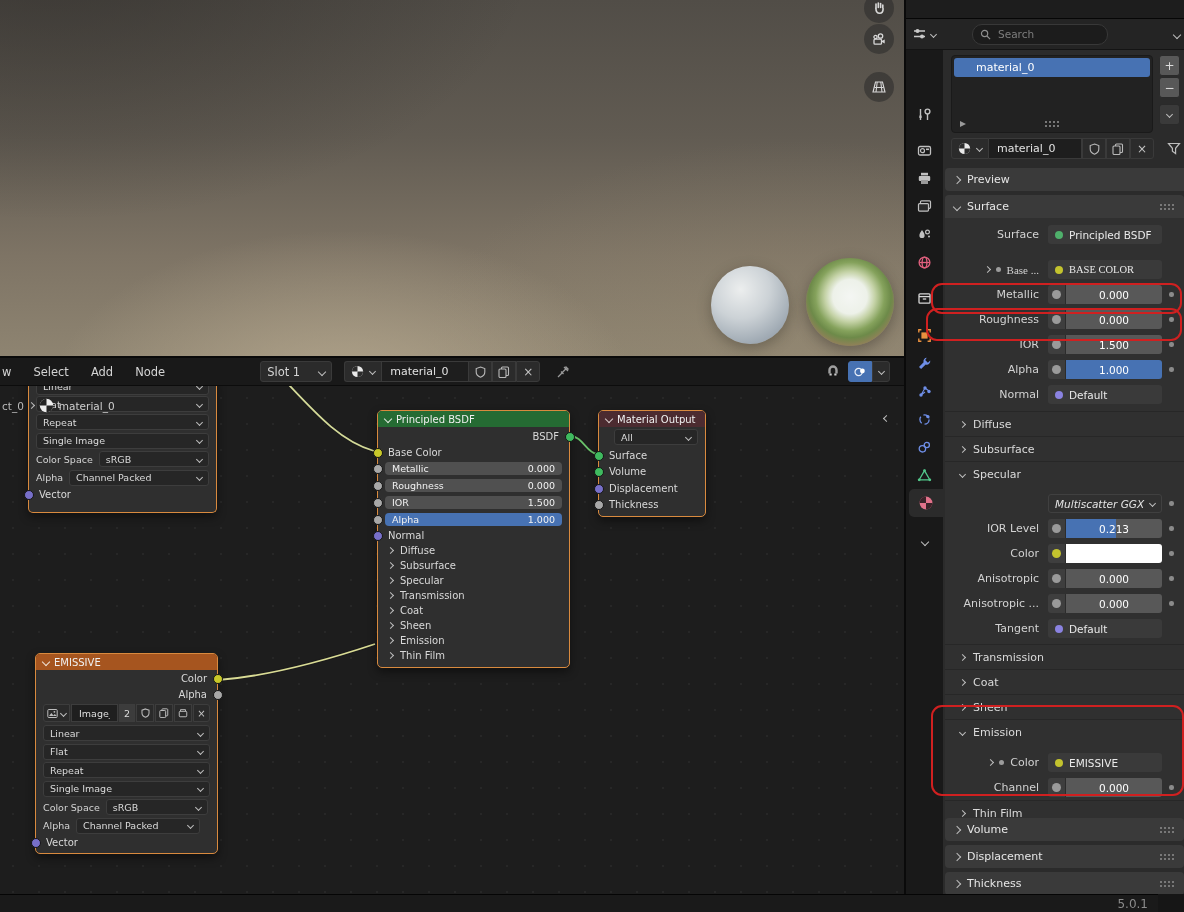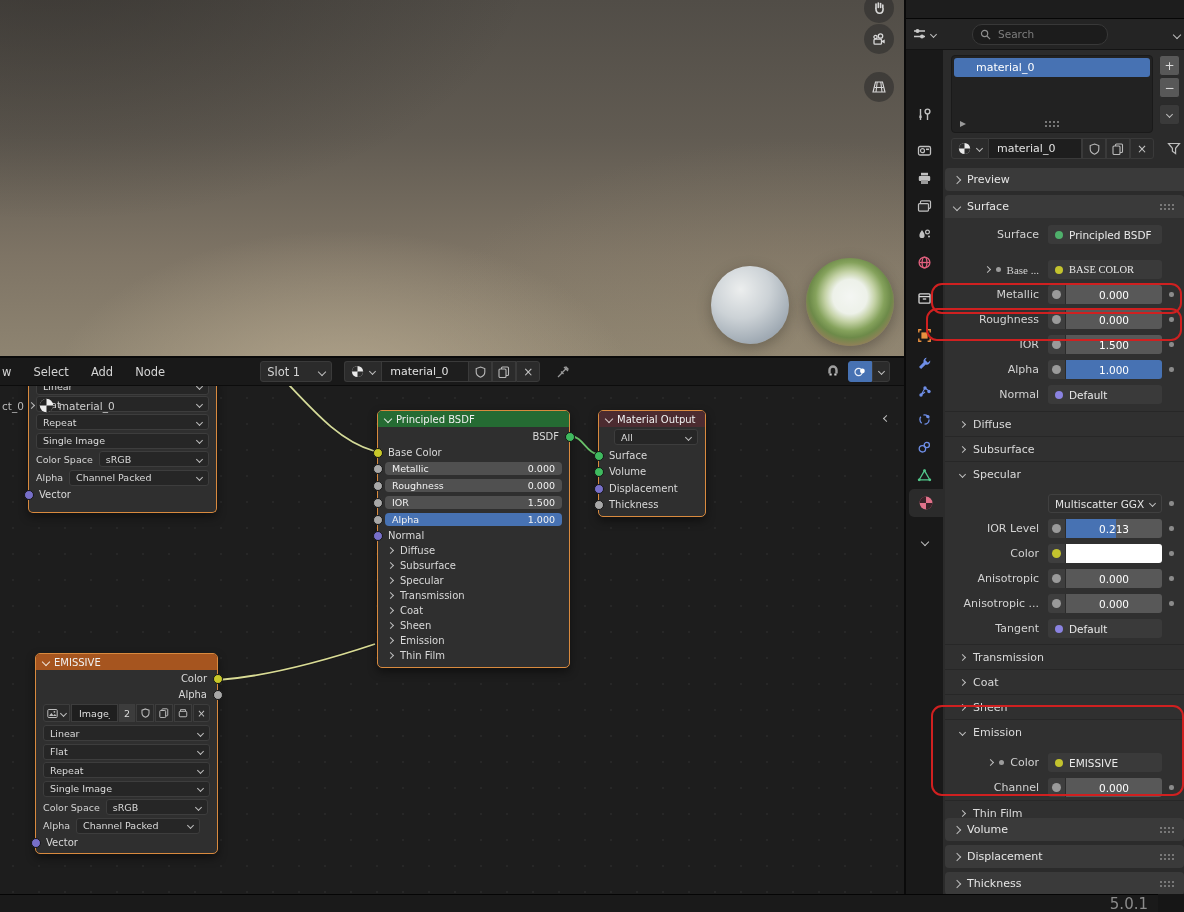--- a/index.html
+++ b/index.html
@@ -82,21 +82,21 @@
   .pslider.half .val{background:linear-gradient(90deg,#4772b3 0 52%,#585858 52%);}
   .pvalbtn{width:114px;height:19px;background:#3a3a3a;border-radius:3px;display:flex;align-items:center;gap:6px;padding:0 7px;box-sizing:border-box;font-size:10.5px;color:#eaeaea;}
   .pdrop{width:114px;height:19px;background:#303030;border:1px solid #404040;border-radius:3px;display:flex;align-items:center;justify-content:space-between;padding:0 6px;box-sizing:border-box;font-size:10.5px;color:#e4e4e4;}
   .cdot{width:8px;height:8px;border-radius:50%;flex:none;}
   .adot{width:4.5px;height:4.5px;border-radius:50%;background:#8b8b8b;margin-left:7px;flex:none;}
   .pheader{height:23px;background:#3a3a3a;border-radius:4px 4px 0 0;display:flex;align-items:center;gap:7px;padding:0 9px;font-size:11px;color:#e6e6e6;}
   .pheader.solo{border-radius:4px;}
   .psec{display:flex;align-items:center;gap:8px;height:24px;padding-left:15px;font-size:11px;color:#dadada;border-top:1px solid #272727;}
   .grip{width:16px;height:7px;margin-left:auto;background-image:radial-gradient(circle,#787878 .9px,transparent 1px);background-size:4px 4px;}
 
-  #statusbar{left:0;top:894px;width:1158px;height:18px;background:#1a1a1a;border-top:1px solid #050505;display:flex;align-items:center;justify-content:flex-end;padding:0 10px;box-sizing:border-box;color:#8b8b8b;font-size:15px;}
+  #statusbar{left:0;top:894px;width:1158px;height:18px;background:#1a1a1a;border-top:1px solid #050505;display:flex;align-items:center;justify-content:flex-end;padding:0 10px;box-sizing:border-box;color:#8b8b8b;font-size:12px;}
 
   .annot{position:absolute;border:2.5px solid #d02020;border-radius:11px;z-index:50;pointer-events:none;}
   svg{display:block;}
 </style>
 </head>
 <body>
 
 <div id="screen">
 
   <div id="viewport" class="abs">
@@ -819,21 +819,21 @@
           </div>
         <div class="psec">
             <span class="cv sm r"></span>
             <span>Subsurface</span>
           </div>
         <div class="psec">
             <span class="cv sm"></span>
             <span>Specular</span>
           </div>
 
-        <div class="prow" style="margin-top:5px;">
+        <div class="prow" style="margin-top:5px;font-style:italic;">
           <span class="plabel"></span>
           <div class="pdrop">
             <span>Multiscatter GGX</span>
               <span class="cv sm"></span>
           </div>
           <span class="adot"></span>
         </div>
         <div class="prow">
           <span class="plabel">IOR Level</span>
           <div class="pslider half">

